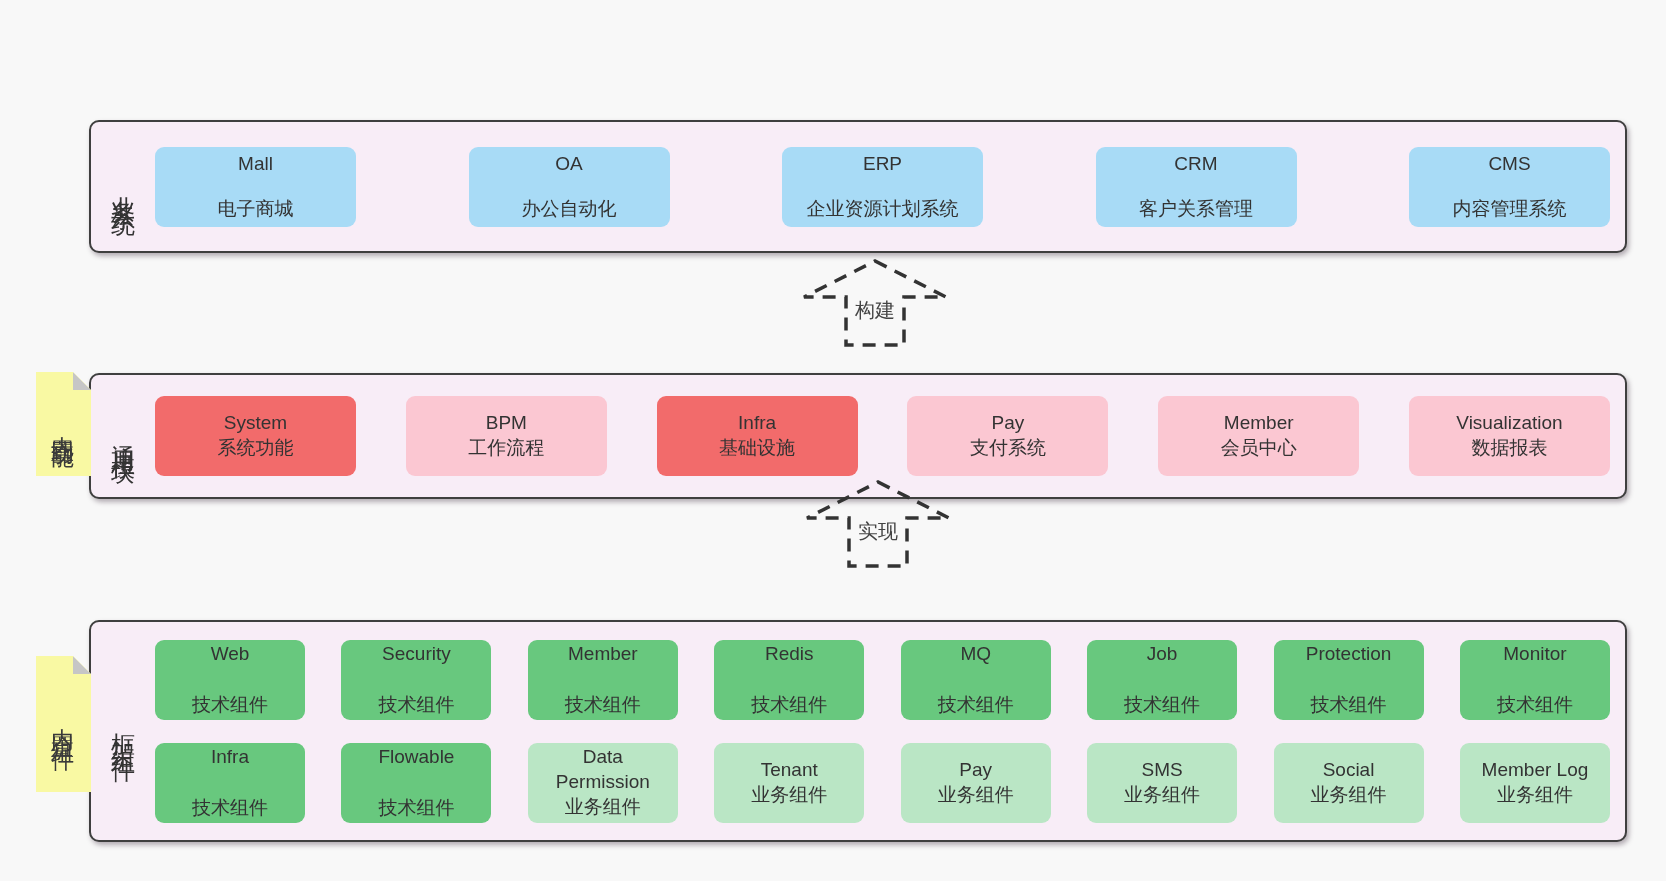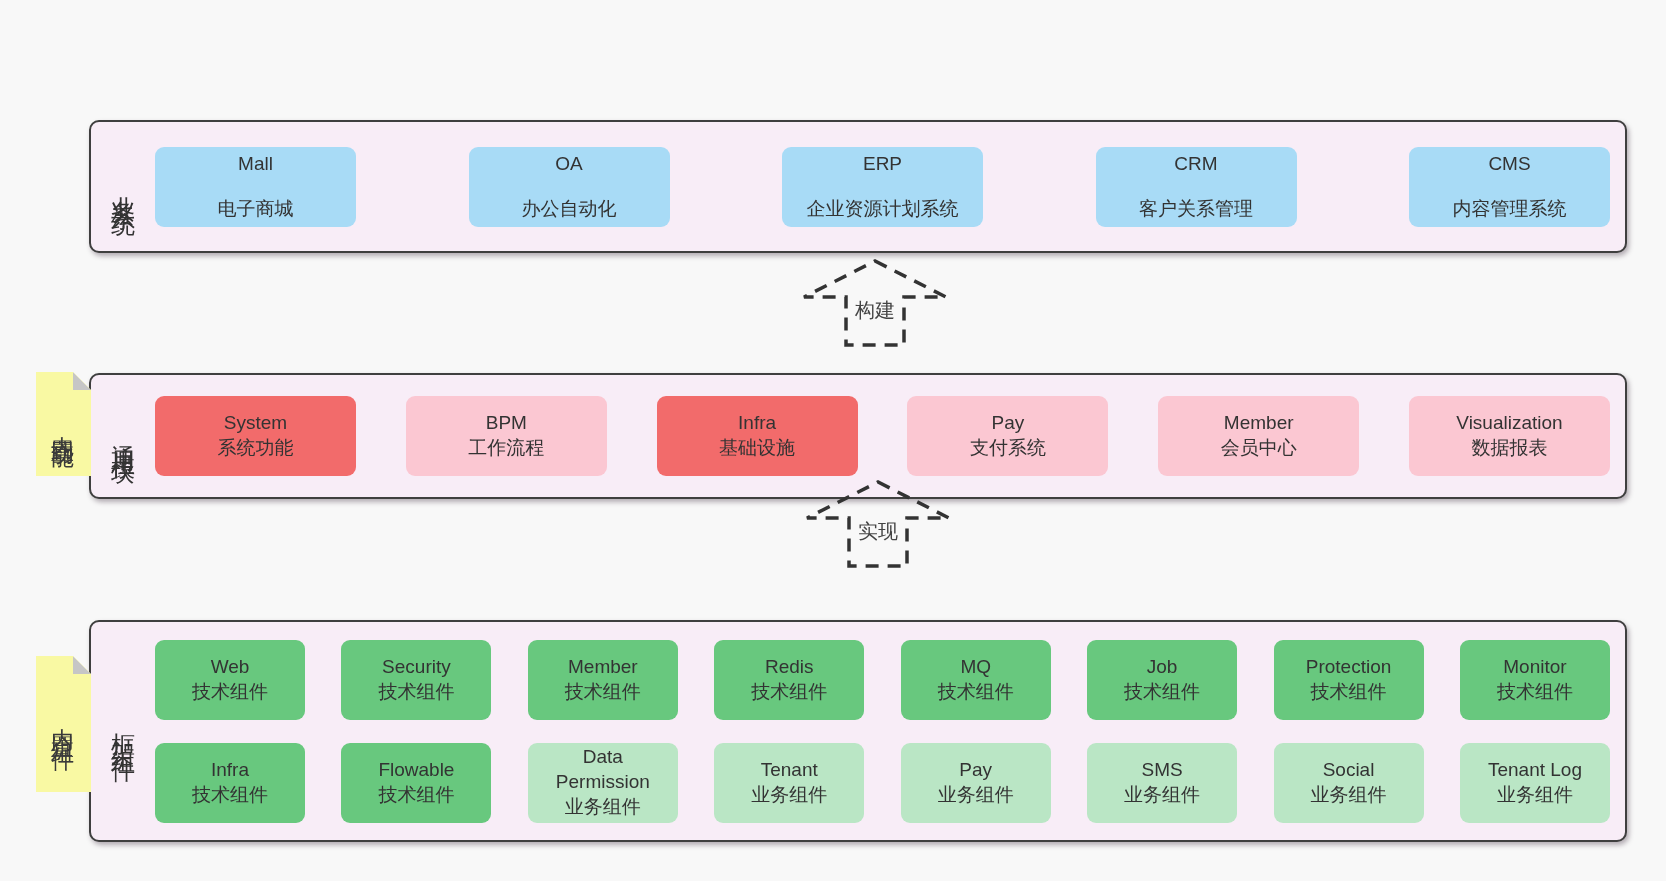--- a/index.html
+++ b/index.html
@@ -31,21 +31,21 @@
   .box{
     height:80px;border-radius:9px;box-sizing:border-box;padding:2px 8px;
     display:flex;flex-direction:column;align-items:center;justify-content:center;
     text-align:center;font-size:19px;line-height:1.3;color:#333;
   }
   .w6{width:201px;}
   .w8{width:150px;}
   .blue{background:#a8dbf6;gap:20px;}
   .red{background:#f26b6b;}
   .pink{background:#fbc7d2;}
-  .green{background:#68c87e;}
+  .green{background:#68c87e;justify-content:space-between;}
   .lightgreen{background:#bae6c5;}
   .note{
     position:absolute;left:-55px;width:55px;background:#f9f9a3;
     display:flex;align-items:center;justify-content:center;
     clip-path:polygon(0 0,calc(100% - 18px) 0,100% 18px,100% 100%,0 100%);
   }
   .note-mid{top:-3px;height:104px;}
   .note-bot{top:34px;height:136px;}
   .note-fold{
     position:absolute;top:0;right:0;width:18px;height:18px;
@@ -212,20 +212,20 @@
         </div>
         <div class="box w8 lightgreen">
           <div>SMS</div>
           <div>业务组件</div>
         </div>
         <div class="box w8 lightgreen">
           <div>Social</div>
           <div>业务组件</div>
         </div>
         <div class="box w8 lightgreen">
-          <div>Tenant Log</div>
+          <div>Member Log</div>
           <div>业务组件</div>
         </div>
       </div>
     </div>
   </section>
 
 </div>
 
 </body></html>

